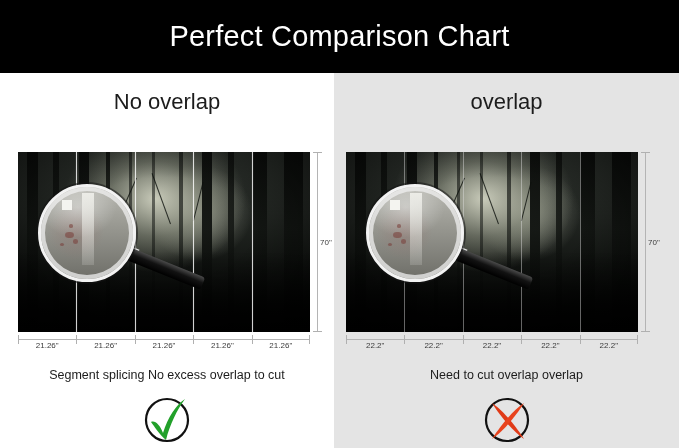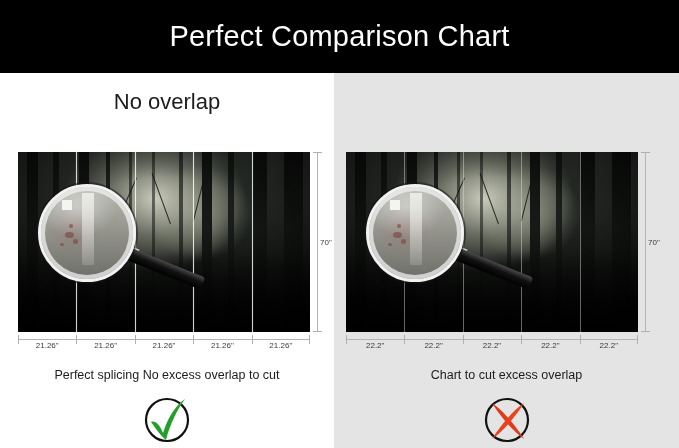--- a/index.html
+++ b/index.html
@@ -338,31 +338,32 @@
         <div class="dim-tick" style="left:80%;"></div>
         <div class="dim-tick" style="left:calc(100% - 1px);"></div>
         <div class="dim-seg" style="left:0%;  width:20%;">21.26"</div>
         <div class="dim-seg" style="left:20%; width:20%;">21.26"</div>
         <div class="dim-seg" style="left:40%; width:20%;">21.26"</div>
         <div class="dim-seg" style="left:60%; width:20%;">21.26"</div>
         <div class="dim-seg" style="left:80%; width:20%;">21.26"</div>
       </div>
     </div>
 
-    <div class="caption">Perfect splicing No excess overlap to cut</div>
+    <div class="caption">Segment splicing No excess overlap to cut</div>
 
     <div class="verdict">
       <svg width="56" height="54" viewBox="0 0 56 54">
         <circle cx="28" cy="27" r="21" fill="none" stroke="#111111" stroke-width="2.2"></circle>
         <path d="M12 29 C16 27 21 32 24 40 C29 24 37 12 46 6 C38 17 31 31 27 47 C21 42 15 33 12 29 Z" fill="#22a02a"></path>
       </svg>
     </div>
   </div>
 
   <div class="panel panel-right">
+    <div class="panel-heading">overlap</div>
 
     <div class="figure figure-right">
       <div class="image-wrap">
         <div class="forest">
           <div class="trunk" style="left:3%;  width:4%;"></div>
           <div class="trunk thin" style="left:12%; width:2.2%;"></div>
           <div class="trunk" style="left:21%; width:3.2%;"></div>
           <div class="trunk thin" style="left:30%; width:1.6%;"></div>
           <div class="trunk thin" style="left:38%; width:1.2%; opacity:.6;"></div>
           <div class="trunk thin" style="left:46%; width:1.0%; opacity:.55;"></div>
@@ -413,21 +414,21 @@
         <div class="dim-tick" style="left:80%;"></div>
         <div class="dim-tick" style="left:calc(100% - 1px);"></div>
         <div class="dim-seg" style="left:0%;  width:20%;">22.2"</div>
         <div class="dim-seg" style="left:20%; width:20%;">22.2"</div>
         <div class="dim-seg" style="left:40%; width:20%;">22.2"</div>
         <div class="dim-seg" style="left:60%; width:20%;">22.2"</div>
         <div class="dim-seg" style="left:80%; width:20%;">22.2"</div>
       </div>
     </div>
 
-    <div class="caption">Chart to cut excess overlap</div>
+    <div class="caption">Need to cut overlap overlap</div>
 
     <div class="verdict">
       <svg width="56" height="54" viewBox="0 0 56 54">
         <circle cx="28" cy="27" r="21" fill="none" stroke="#111111" stroke-width="2.2"></circle>
         <path d="M13 10 C19 14 26 21 31 27 C36 33 42 41 45 46 C39 42 32 35 27 29 C22 23 16 15 13 10 Z" fill="#e03a17"></path>
         <path d="M45 10 C42 15 36 23 31 29 C26 35 19 42 13 46 C16 41 22 33 27 27 C32 21 39 14 45 10 Z" fill="#e8431d"></path>
       </svg>
     </div>
   </div>
 

